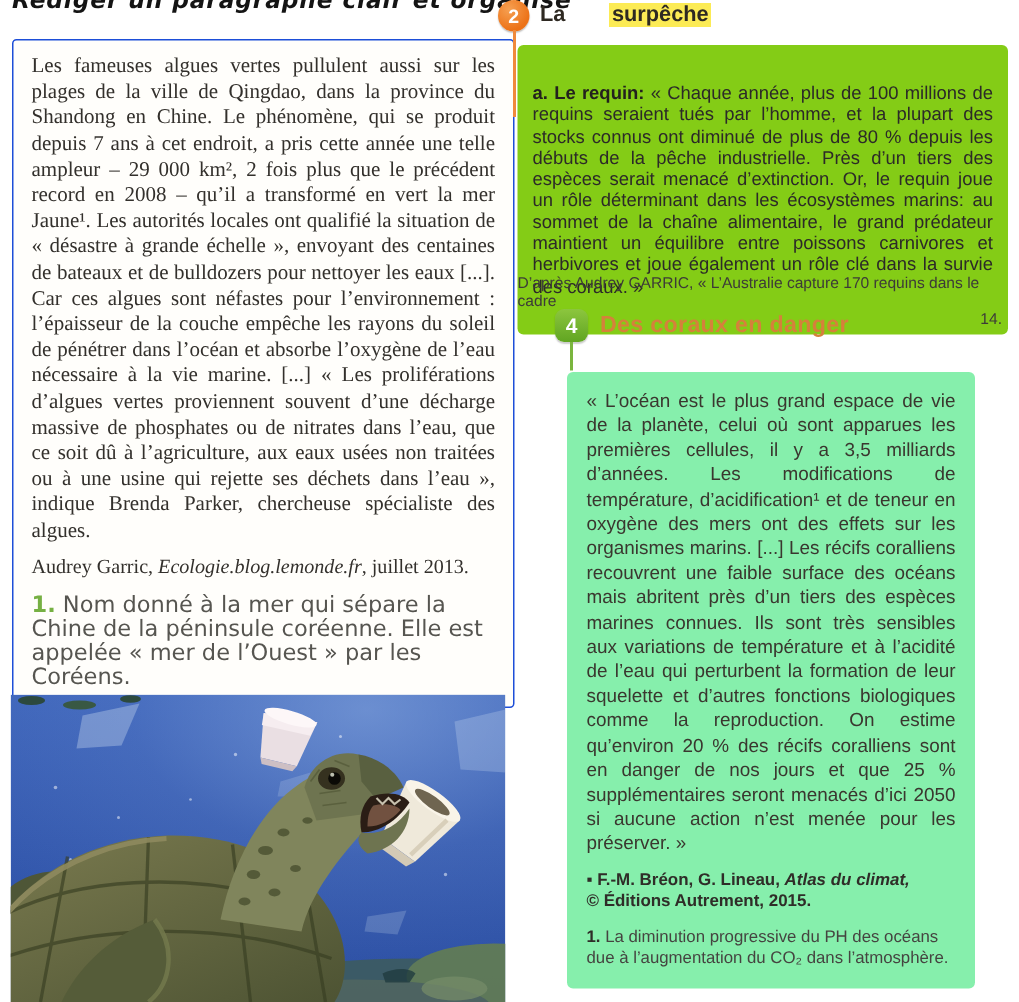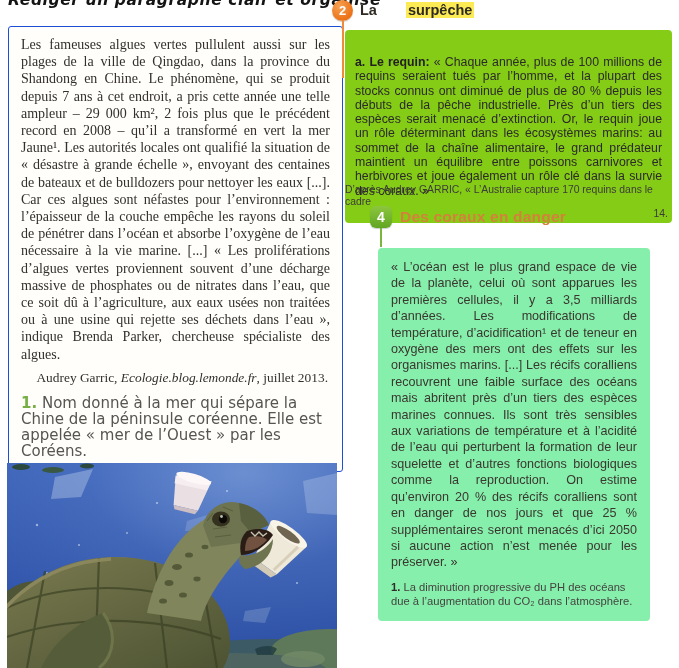--- a/index.html
+++ b/index.html
@@ -10,21 +10,21 @@
   .top-note{position:absolute;left:8px;top:-9px;font-family:"DejaVu Sans",sans-serif;
             font-style:italic;font-weight:bold;font-size:15.5px;letter-spacing:.6px;color:#141414;}
 
   
   .article-box{position:absolute;left:8px;top:26px;width:309px;min-height:418px;
                background:#fffefb;border:1px solid #1d4ed8;border-radius:3px;
                padding:9px 12px 12px;}
   .algae-body{margin:0;font-family:"Liberation Serif","DejaVu Serif",serif;
               font-size:14px;line-height:17.2px;text-align:justify;color:#33302c;}
   .algae-attr{margin:7px 2px 0 0;font-family:"Liberation Serif","DejaVu Serif",serif;
-              font-size:13.4px;color:#33302c;text-align:right;}
+              font-size:13.4px;color:#33302c;text-align:left;}
   .algae-attr i{font-style:italic;}
   .algae-foot{margin:9px 0 0;font-family:"DejaVu Sans",sans-serif;
               font-size:15px;line-height:16px;color:#565550;}
   .fn-green{color:#76b043;font-weight:bold;}
 
   
   .badge{position:absolute;display:block;text-align:center;color:#fff;font-weight:bold;}
   .badge-circle{left:332px;top:0px;width:21px;height:21px;border-radius:50%;
                 background:radial-gradient(circle at 35% 30%, #f6a052, #ec7217 70%);
                 font-size:13px;line-height:21px;box-shadow:0 1px 1px rgba(0,0,0,.25);}
@@ -84,20 +84,21 @@
     <p><span class="item-label">a. Le requin: </span><span>« Chaque année, plus de 100 millions de requins seraient tués par l’homme, et la plupart des stocks connus ont diminué de plus de 80 % depuis les débuts de la pêche industrielle. Près d’un tiers des espèces serait menacé d’extinction. Or, le requin joue un rôle déterminant dans les écosystèmes marins: au sommet de la chaîne alimentaire, le grand prédateur maintient un équilibre entre poissons carnivores et herbivores et joue également un rôle clé dans la survie des coraux. »</span></p>
   </section>
   <p class="sec2-attr"><span class="attr-l1">D’après Audrey GARRIC, « L’Australie capture 170 requins dans le cadre</span><span class="attr-l2">14.</span></p>
 
   <span class="badge badge-square">4</span>
   <div class="connector connector-green"></div>
   <span class="sec4-title">Des coraux en danger</span>
 
   <section class="panel panel-green">
     <p class="coral-quote">« L’océan est le plus grand espace de vie de la planète, celui où sont apparues les premières cellules, il y a 3,5 milliards d’années. Les modifications de température, d’acidification¹ et de teneur en oxygène des mers ont des effets sur les organismes marins. [...] Les récifs coralliens recouvrent une faible surface des océans mais abritent près d’un tiers des espèces marines connues. Ils sont très sensibles aux variations de température et à l’acidité de l’eau qui perturbent la formation de leur squelette et d’autres fonctions biologiques comme la reproduction. On estime qu’environ 20 % des récifs coralliens sont en danger de nos jours et que 25 % supplémentaires seront menacés d’ici 2050 si aucune action n’est menée pour les préserver. »</p>
+    <p class="coral-source"><span>▪ </span><span>F.-M. Bréon, G. Lineau, </span><i>Atlas du climat,</i><span class="src-l2">© Éditions Autrement, 2015.</span></p>
     <p class="coral-foot"><b>1.</b><span> La diminution progressive du PH des océans due à l’augmentation du CO₂ dans l’atmosphère.</span></p>
   </section>
 
   <figure class="photo">
     <svg viewBox="0 0 330 205" width="330" height="205" xmlns="http://www.w3.org/2000/svg" role="img">
       <defs>
         <linearGradient id="wg" x1="0" y1="0" x2="0" y2="1">
           <stop offset="0" stop-color="#3c63ba"></stop>
           <stop offset="1" stop-color="#294ca1"></stop>
         </linearGradient>

